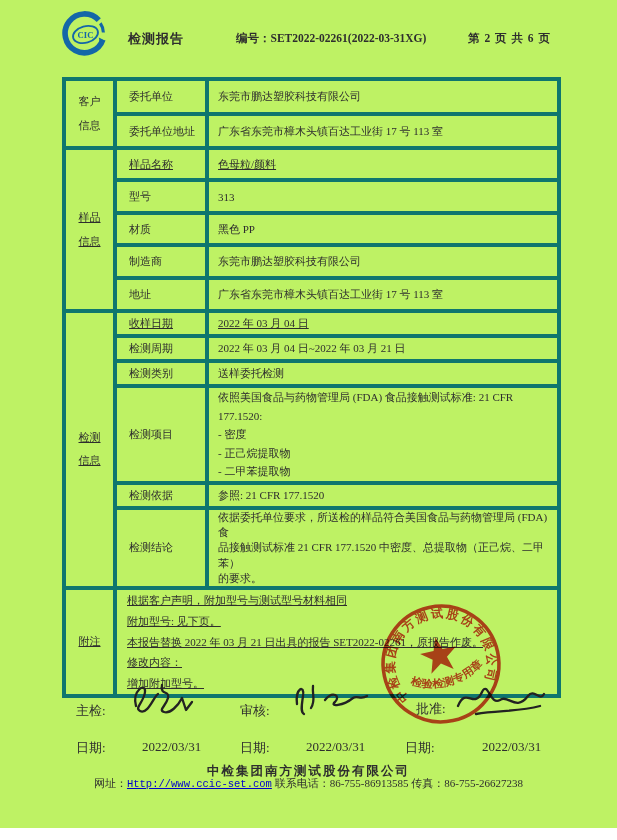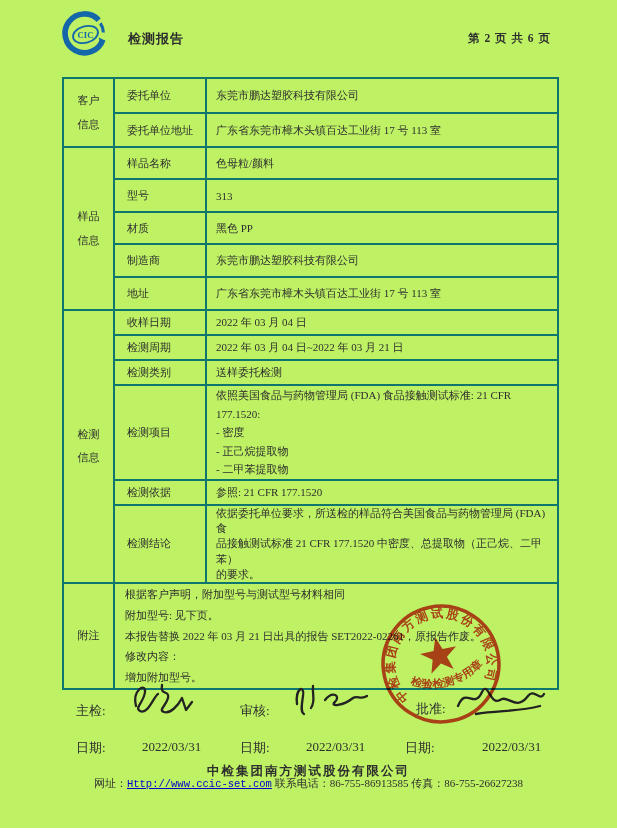--- a/index.html
+++ b/index.html
@@ -11,22 +11,22 @@
   }
   
   .hdr-logo { position:absolute; left:62px; top:11px; width:47px; height:47px; }
   .hdr-title { position:absolute; left:128px; top:30px; font-size:13px; font-weight:bold; letter-spacing:1px; }
   .hdr-no { position:absolute; left:236px; top:31px; font-size:11.5px; font-weight:bold; }
   .hdr-page { position:absolute; left:468px; top:31px; font-size:11.5px; font-weight:bold; letter-spacing:1px; }
   
   table.info { position:absolute; left:62px; top:77px; width:495px;
     border-collapse:collapse; table-layout:fixed; font-size:11px; }
   table.info { border:2px solid #979797; }
-  table.info td { border:2px solid #0f766e; vertical-align:middle; }
-  table.info td.sec-top { border-top:2px solid #a3a3a3; }
+  table.info td { border:4px solid #0f766e; vertical-align:middle; }
+  table.info td.sec-top { border-top:2px solid #a3a3a3;text-decoration:underline; }
   td.vlab { text-align:center; line-height:2.1; }
   td.flab { padding-left:12px; }
   td.val  { padding-left:9px; padding-right:6px; }
   td.val .ln { line-height:inherit; }
   .lh-items { line-height:18.6px; }
   .lh-concl { line-height:15.2px; }
   .lh-notes { line-height:20.8px; }
   
   .abs { position:absolute; font-size:13px; }
   .sig-svg { position:absolute; }
@@ -47,20 +47,21 @@
 <div class="page">
 
   <svg class="hdr-logo" viewBox="0 0 46 46">
     <path d="M36,9 A19,19 0 1 0 40,28" fill="none" stroke="#1467a8" stroke-width="5.5"></path>
     <path d="M37.5,12 A16,16 0 0 1 40.5,21" fill="none" stroke="#1467a8" stroke-width="3"></path>
     <path d="M40,28 l-4,-2 l1,5 z" fill="#1467a8"></path>
     <ellipse cx="23" cy="23" rx="12.5" ry="8" fill="none" stroke="#1467a8" stroke-width="1.8" transform="rotate(-16 23 23)"></ellipse>
     <text x="23" y="26.5" font-size="8.5" font-weight="bold" fill="#1467a8" text-anchor="middle">CIC</text>
   </svg>
   <div class="hdr-title">检测报告</div>
+  <div class="hdr-no"><span>编号：</span><span>SET2022-02261(2022-03-31XG)</span></div>
   <div class="hdr-page">第 2 页 共 6 页</div>
 
   <table class="info">
     <colgroup>
         <col style="width:51px">
         <col style="width:92px">
         <col style="width:352px">
       </colgroup>
 
     <tbody>

